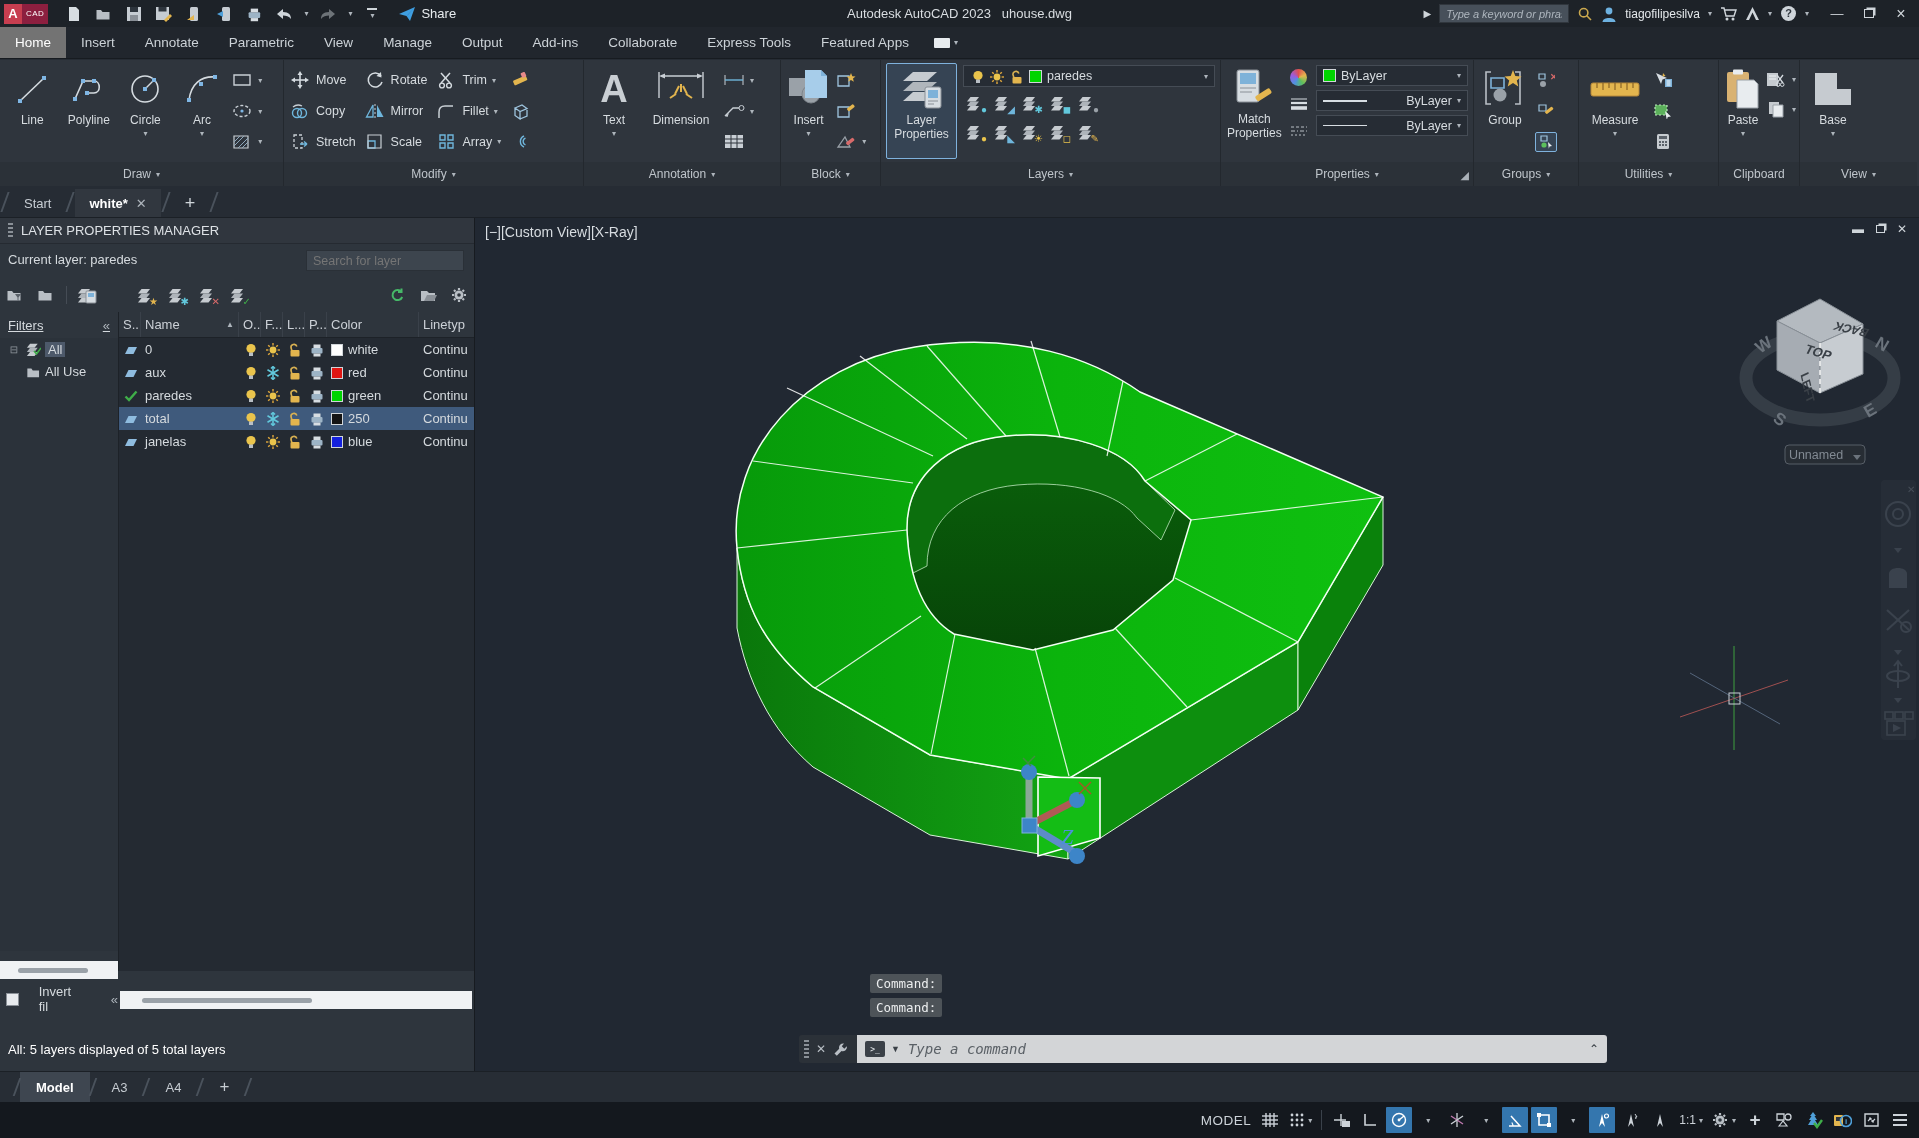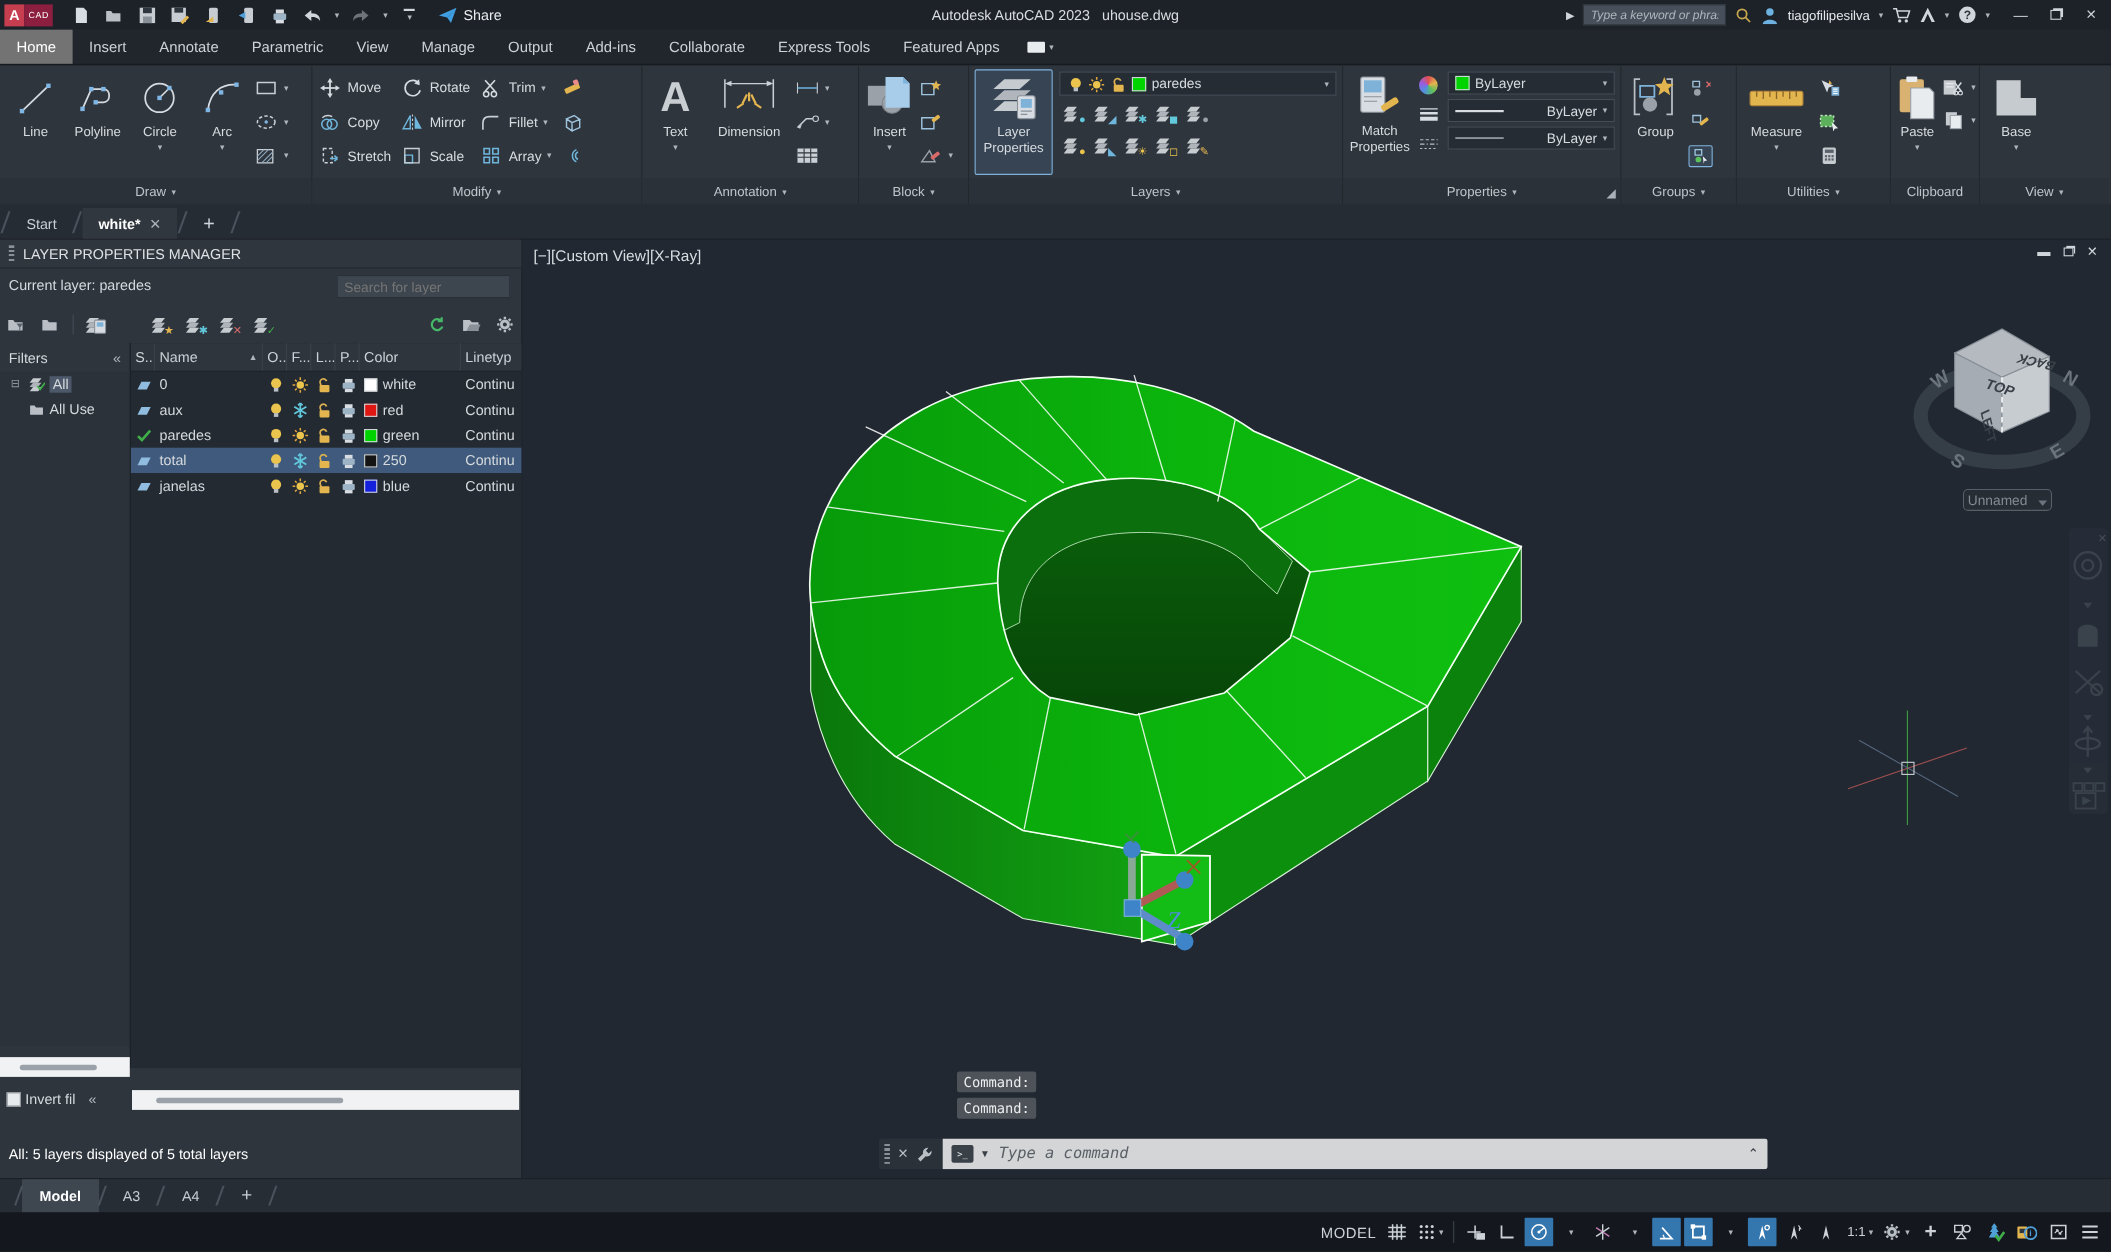--- a/index.html
+++ b/index.html
@@ -63,36 +63,36 @@
   #palette{position:relative;width:475px;height:853px;background:#2e353d;border-right:1px solid #171b20;flex:none;font-size:13px;}
   #pal-title{position:absolute;left:0;top:0;right:0;height:26px;background:#30363e;border-bottom:1px solid #252a31;display:flex;align-items:center;gap:8px;padding:0 8px;color:#dde1e5;font-size:13px;}
   .gripdots{width:5px;height:16px;background:repeating-linear-gradient(#8a9097 0 2px,transparent 2px 4px);}
   #pal-cur{position:absolute;left:8px;top:34px;color:#d5dade;}
   #pal-search{position:absolute;right:10px;top:32px;width:158px;height:21px;background:#3d454e;border:1px solid #2a3037;display:flex;align-items:center;}
   #pal-search input{flex:1;background:transparent;border:0;outline:0;color:#b7bfc6;font-size:12.5px;padding:0 6px;font-family:"Liberation Sans",sans-serif;}
   #pal-toolbar{position:absolute;left:4px;top:62px;right:4px;height:30px;display:flex;align-items:center;gap:9px;}
   .ptool{width:22px;height:22px;display:flex;align-items:center;justify-content:center;position:relative;}
   .ptool .badge{position:absolute;right:-2px;bottom:-1px;font-size:10px;line-height:10px;}
   .vsep{width:1px;height:18px;background:#454c55;}
-  #filters-hd{position:absolute;left:0;top:94px;width:118px;height:26px;display:flex;align-items:center;justify-content:space-between;padding:0 8px;color:#d5dade;background:#2e353d;}
+  #filters-hd{position:absolute;left:0;top:94px;width:118px;height:26px;display:flex;align-items:center;justify-content:space-between;padding:0 8px;color:#d5dade;background:#2e353d;text-decoration:underline;}
   #filters-tree{position:absolute;left:0;top:120px;width:118px;bottom:120px;background:#2b323a;}
   .treerow{display:flex;align-items:center;gap:4px;height:22px;padding-left:6px;color:#d5dade;white-space:nowrap;}
   .treerow.sel .tlabel{background:#4d596a;padding:0 3px;}
   .tree-ind{width:16px;text-align:center;color:#8f969d;font-size:10px;}
   #grid{position:absolute;left:118px;top:94px;right:0;bottom:100px;background:#242a32;border-left:1px solid #1d2228;}
   #grid-hd{display:flex;height:26px;background:#2e353d;border-bottom:1px solid #1d2228;color:#ccd1d7;}
   .hc{display:flex;align-items:center;padding-left:4px;border-right:1px solid #3a414a;overflow:hidden;white-space:nowrap;}
   .c-s{width:22px;}.c-name{width:98px;}.c-o{width:22px;}.c-f{width:22px;}.c-l{width:22px;}.c-p{width:22px;}.c-color{width:92px;}.c-lt{flex:1;border-right:none!important;}
   .lrow{display:flex;height:23px;align-items:center;color:#d5dade;}
   .lrow.sel{background:#3f5a7c;}
   .cell{display:flex;align-items:center;padding-left:4px;overflow:hidden;white-space:nowrap;height:100%;}
   .cell .swatch{width:12px;height:12px;margin-right:5px;}
   #pal-hscroll1{position:absolute;left:0;bottom:92px;width:118px;height:18px;background:#f0f2f4;display:flex;align-items:center;}
   #pal-hscroll1 .thumb{margin-left:18px;width:70px;height:5px;background:#9aa1a8;border-radius:3px;}
-  #invert-row{position:absolute;left:0;bottom:58px;width:118px;height:28px;display:flex;align-items:center;gap:4px;padding-left:6px;color:#d5dade;background:#2e353d;}
+  #invert-row{position:absolute;left:0;bottom:58px;width:118px;height:28px;display:flex;align-items:center;gap:20px;padding-left:6px;color:#d5dade;background:#2e353d;}
   .chk{width:13px;height:13px;background:#e8ebee;border:1px solid #8a9097;}
   #pal-hscroll2{position:absolute;left:120px;bottom:62px;right:2px;height:18px;background:#f0f2f4;display:flex;align-items:center;}
   #pal-hscroll2 .thumb{margin-left:22px;width:170px;height:5px;background:#9aa1a8;border-radius:3px;}
   #pal-status{position:absolute;left:8px;bottom:14px;color:#ffffff;}
 
   
   #canvas{position:relative;width:1444px;height:853px;background:#212832;overflow:hidden;}
   #vp-label{position:absolute;left:10px;top:6px;color:#d7dce0;font-size:14px;}
   #vp-btns{position:absolute;right:12px;top:4px;display:flex;gap:12px;color:#cfd5da;font-size:12px;}
   #cmd-hist{position:absolute;left:395px;top:756px;display:flex;flex-direction:column;gap:5px;}

